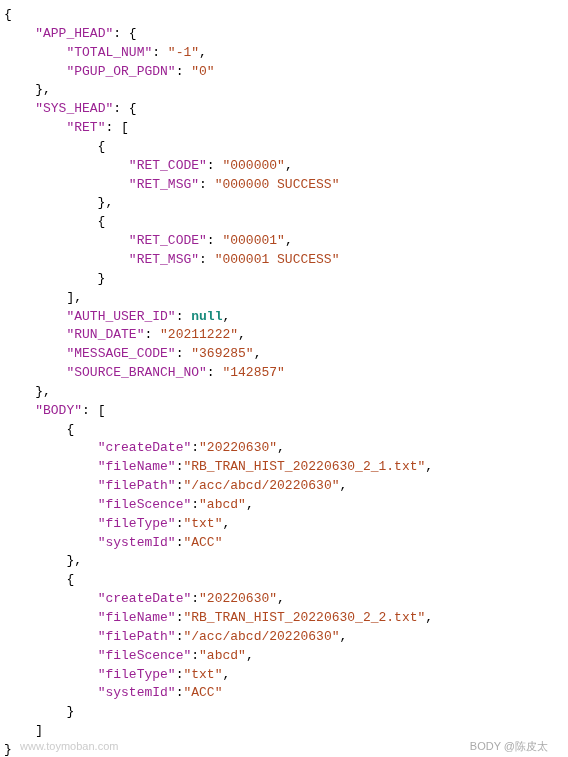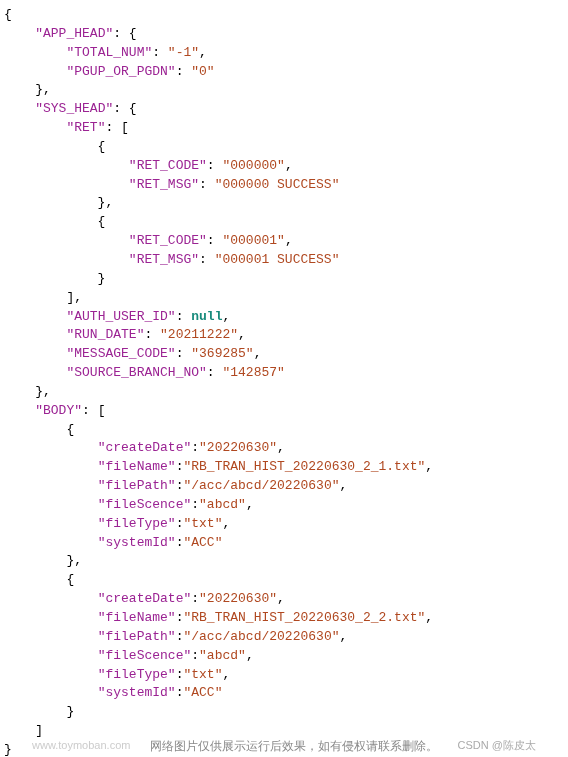--- a/index.html
+++ b/index.html
@@ -21,21 +21,21 @@
 .p { color: #000; }          
 .k { color: #9b2393; }       
 .s { color: #b04820; }       
 .nl { color: #188b7c; font-weight: bold; }      
 .watermark {
   position: absolute;
   left: 0; right: 0; bottom: 2px;
   display: flex;
   align-items: center;
   justify-content: space-between;
-  padding: 0 32px;
+  padding: 0 20px;
   font-family: Arial, sans-serif;
   font-size: 11px;
   color: #bbb;
   pointer-events: none;
 }
 .watermark .mid { flex: 1; text-align: center; color: #888; font-size: 12px; }
 .watermark .left { color: #ccc; }
 .watermark .right { color: #aaa; }
 </style>
 </head>
@@ -77,15 +77,14 @@
 <span class="p">            </span><span class="k">"filePath"</span><span class="p">:</span><span class="s">"/acc/abcd/20220630"</span><span class="p">,</span>
 <span class="p">            </span><span class="k">"fileScence"</span><span class="p">:</span><span class="s">"abcd"</span><span class="p">,</span>
 <span class="p">            </span><span class="k">"fileType"</span><span class="p">:</span><span class="s">"txt"</span><span class="p">,</span>
 <span class="p">            </span><span class="k">"systemId"</span><span class="p">:</span><span class="s">"ACC"</span>
 <span class="p">        }</span>
 <span class="p">    ]</span>
 <span class="p">}</span></div>
 
 <div class="watermark">
   <span class="left">www.toymoban.com</span>
-  <span class="mid">网络图片仅供展示运行后效果，如有侵权请联系删除。</span>
-  <span class="right">CSDN @陈皮太</span>
+  <span class="right">BODY @陈皮太</span>
 </div>
 
 </body></html>

